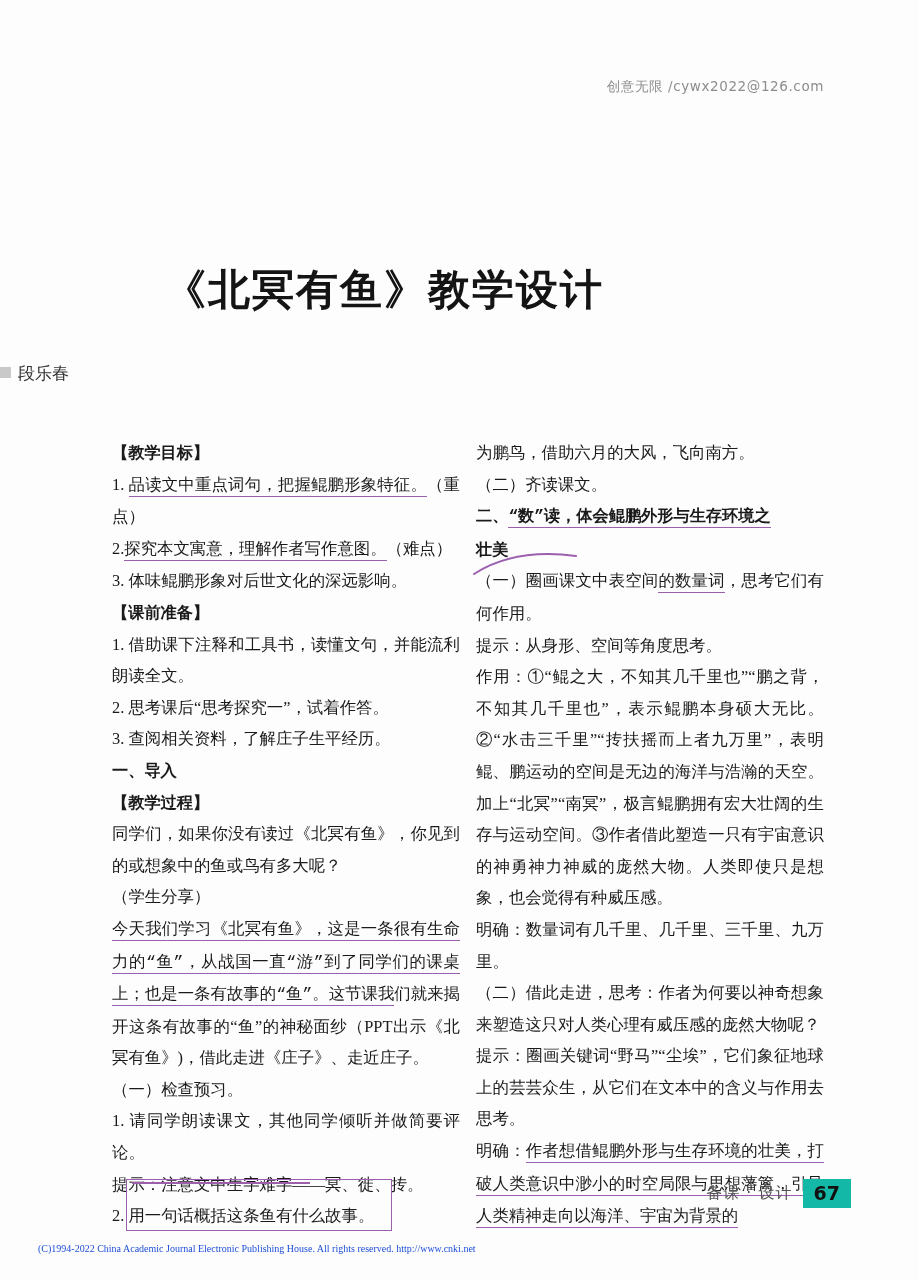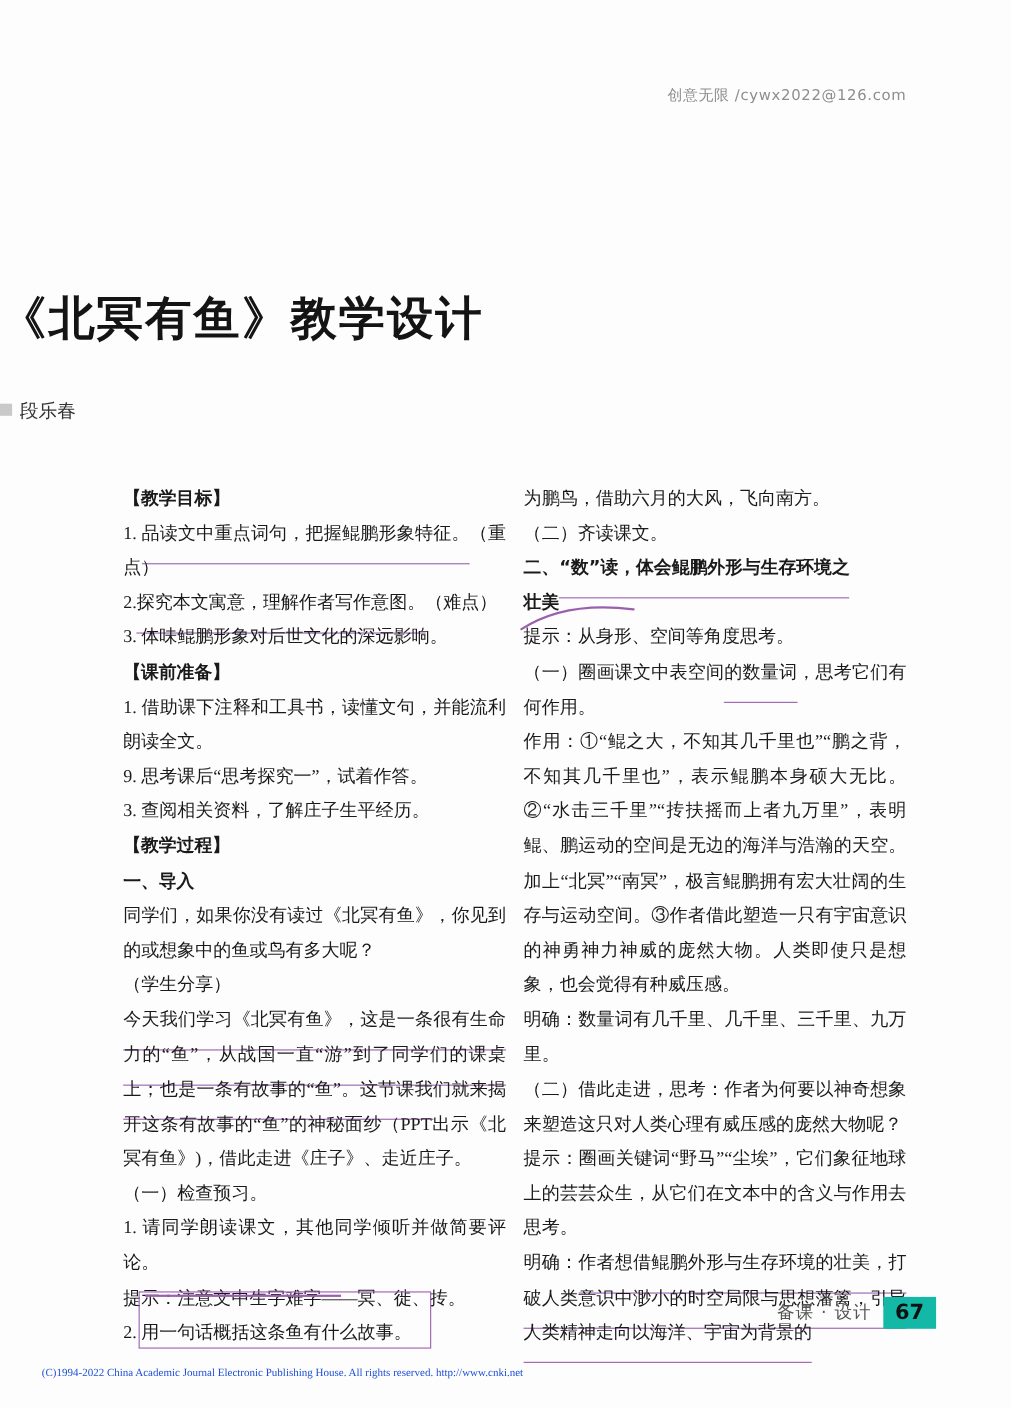--- a/index.html
+++ b/index.html
@@ -34,20 +34,21 @@
     color: #8d8d8d;
     white-space: nowrap;
   }
 
   
   .doc-title {
     position: absolute;
     top: 262px;
     left: 0;
     width: 768px;
+    text-align: center;
     font-size: 42px;
     font-weight: bold;
     letter-spacing: 2px;
     color: #141414;
     font-family: "DejaVu Sans", "Liberation Sans", sans-serif;
   }
 
   .byline {
     position: absolute;
     top: 362px;
@@ -98,21 +99,22 @@
 
   .bold-head {
     font-weight: bold;
     font-family: "DejaVu Sans", "Liberation Sans", sans-serif;
     font-size: 16.2px;
   }
 
   
   .ul {
     border-bottom: 1.6px solid #9b5fae;
-    padding-bottom: 18px;
+    padding-bottom: 1px;
+    font-family: Liberation Mono, monospace;
   }
   
   .boxwrap {
     position: relative;
   }
   .annot-box {
     position: absolute;
     border: 1.6px solid #9b5fae;
     pointer-events: none;
   }
@@ -177,26 +179,26 @@
 
       <p class="p-indent"><span>1.</span> <span class="ul">品读文中重点词句，把握鲲鹏形象特征。</span><span>（重点）</span></p>
 
       <p class="p-indent"><span>2.</span><span class="ul">探究本文寓意，理解作者写作意图。</span><span>（难点）</span></p>
 
       <p class="p-indent">3. 体味鲲鹏形象对后世文化的深远影响。</p>
 
       <p class="bold-head p-indent1">【课前准备】</p>
 
       <p class="p-indent">1. 借助课下注释和工具书，读懂文句，并能流利朗读全文。</p>
-      <p class="p-indent">9. 思考课后“思考探究一”，试着作答。</p>
+      <p class="p-indent">2. 思考课后“思考探究一”，试着作答。</p>
       <p class="p-indent">3. 查阅相关资料，了解庄子生平经历。</p>
 
+      <p class="bold-head p-indent1">一、导入</p>
+
       <p class="bold-head p-indent1">【教学过程】</p>
-
-      <p class="bold-head p-indent1">一、导入</p>
 
       <p class="p-indent">同学们，如果你没有读过《北冥有鱼》，你见到的或想象中的鱼或鸟有多大呢？</p>
 
       <p class="p-indent">（学生分享）</p>
 
       <p class="p-indent"><span class="ul">今天我们学习《北冥有鱼》，这是一条很有生命力的“鱼”，从战国一直“游”到了同学们的课桌上；也是一条有故事的“鱼”。这节课我</span><span>们就来揭开这条有故事的“鱼”的神秘面纱（PPT出示《北冥有鱼》)，借此走进《庄子》、走近庄子。</span></p>
 
       <p class="p-indent">（一）检查预习。</p>
 
       <p class="p-indent">1. 请同学朗读课文，其他同学倾听并做简要评论。</p>
@@ -217,23 +219,23 @@
       <p class="p-indent">（二）齐读课文。</p>
 
       <p class="bold-head p-indent1"><span>二、</span><span class="ul">“数”读，体会鲲鹏外形与生存环境之</span></p>
 
       <p class="bold-head" style="position:relative;"><span>壮美</span>
         <svg class="swoosh" style="left:-4px; top:16px;" width="110" height="26" viewBox="0 0 110 26">
           <path d="M2 24 Q 42 -2 104 6" stroke="#9b5fae" stroke-width="2" fill="none" stroke-linecap="round"></path>
         </svg>
       </p>
 
+      <p class="p-indent"><span>（一）圈画课文中表空间</span><span class="ul">的数量词</span><span>，思考它们有何作用。</span></p>
+
       <p class="p-indent">提示：从身形、空间等角度思考。</p>
-
-      <p class="p-indent"><span>（一）圈画课文中表空间</span><span class="ul">的数量词</span><span>，思考它们有何作用。</span></p>
 
       <p class="p-indent">作用：①“鲲之大，不知其几千里也”“鹏之背，不知其几千里也”，表示鲲鹏本身硕大无比。②“水击三千里”“抟扶摇而上者九万里”，表明鲲、鹏运动的空间是无边的海洋与浩瀚的天空。加上“北冥”“南冥”，极言鲲鹏拥有宏大壮阔的生存与运动空间。③作者借此塑造一只有宇宙意识的神勇神力神威的庞然大物。人类即使只是想象，也会觉得有种威压感。</p>
 
       <p class="p-indent">明确：数量词有几千里、几千里、三千里、九万里。</p>
 
       <p class="p-indent">（二）借此走进，思考：作者为何要以神奇想象来塑造这只对人类心理有威压感的庞然大物呢？</p>
 
       <p class="p-indent">提示：圈画关键词“野马”“尘埃”，它们象征地球上的芸芸众生，从它们在文本中的含义与作用去思考。</p>
 
       <p class="p-indent"><span>明确：</span><span class="ul">作者想借鲲鹏外形与生存环境的壮美，打破人类意识中渺小的时空局限与思想藩篱，引导人类精神走向以海洋、宇宙为背景的</span></p>

